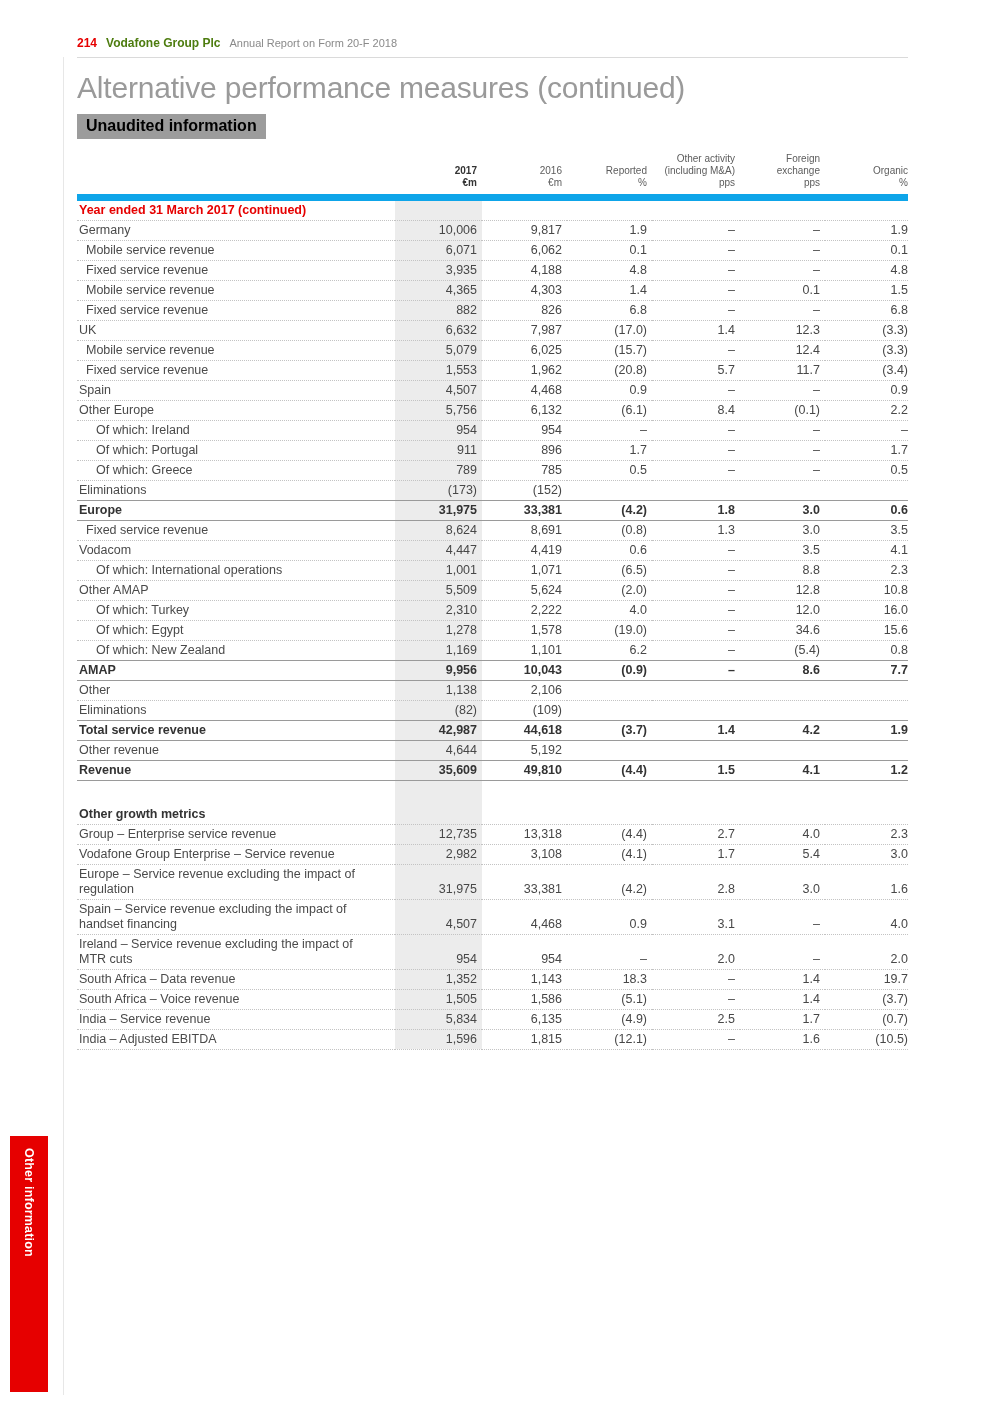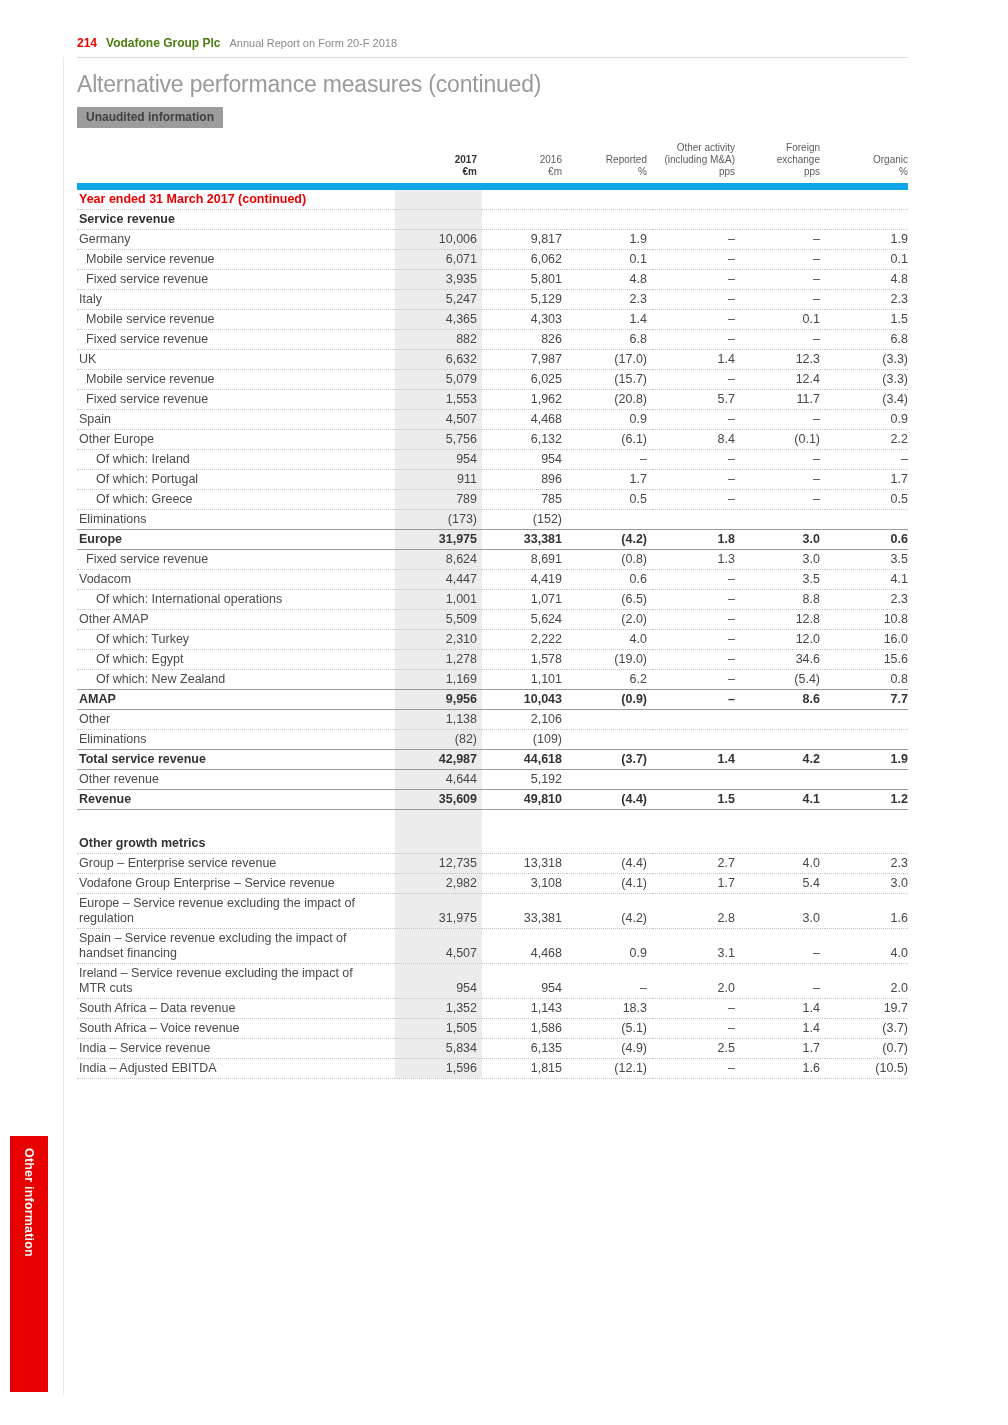--- a/index.html
+++ b/index.html
@@ -10,24 +10,24 @@
   .page-edge { position:absolute; left:63px; top:57px; width:1px; height:1338px; background:#e7e7e7; }
 
   .content { position:absolute; left:77px; top:36px; width:831px; }
 
   .doc-header { display:flex; align-items:baseline; gap:9px; padding-bottom:7px;
                 border-bottom:1px solid #dadada; font-size:12px;text-align:center; }
   .pnum  { color:#e60000; font-weight:bold; }
   .brand { font-weight:bold; color:#4d7c0f; }
   .report{ color:#8a8a8a; font-size:11px; }
 
-  h1.title { margin-top:13px; font-size:23px; font-weight:300; color:#9a9a9a; letter-spacing:-0.2px; }
-
-  .badge { display:inline-block; margin-top:9px; background:#9c9c9c; color:#404040;
-           font-size:12px; font-weight:bold; padding:3px 9px 4px; }
+  h1.title { margin-top:13px; font-size:30px; font-weight:300; color:#9a9a9a; letter-spacing:-0.2px; }
+
+  .badge { display:inline-block; margin-top:9px; background:#9c9c9c; color:#000000;
+           font-size:16px; font-weight:bold; padding:3px 9px 4px; }
 
   table { border-collapse:collapse; table-layout:fixed; width:831px; margin-top:14px; }
   col.c-label { width:318px; }
   col.c-2017  { width:87px; }
   col.c-2016  { width:85px; }
   col.c-rep   { width:85px; }
   col.c-oth   { width:88px; }
   col.c-fx    { width:85px; }
   col.c-org   { width:83px; }
 
@@ -104,29 +104,20 @@
       <tbody>
           <tr class="red">
             <td class="label">Year ended 31 March 2017 (continued)</td>
             <td class="num shade"></td>
             <td class="num"></td>
             <td class="num"></td>
             <td class="num"></td>
             <td class="num"></td>
             <td class="num last"></td>
           </tr>
-          <tr class="section">
-            <td class="label">Service revenue</td>
-            <td class="num shade"></td>
-            <td class="num"></td>
-            <td class="num"></td>
-            <td class="num"></td>
-            <td class="num"></td>
-            <td class="num last"></td>
-          </tr>
           <tr class="row">
             <td class="label">Germany</td>
             <td class="num shade">10,006</td>
             <td class="num">9,817</td>
             <td class="num">1.9</td>
             <td class="num">–</td>
             <td class="num">–</td>
             <td class="num last">1.9</td>
           </tr>
           <tr class="row">
@@ -134,34 +125,25 @@
             <td class="num shade">6,071</td>
             <td class="num">6,062</td>
             <td class="num">0.1</td>
             <td class="num">–</td>
             <td class="num">–</td>
             <td class="num last">0.1</td>
           </tr>
           <tr class="row">
             <td class="label ind1">Fixed service revenue</td>
             <td class="num shade">3,935</td>
-            <td class="num">5,801</td>
+            <td class="num">4,188</td>
             <td class="num">4.8</td>
             <td class="num">–</td>
             <td class="num">–</td>
             <td class="num last">4.8</td>
-          </tr>
-          <tr class="row">
-            <td class="label">Italy</td>
-            <td class="num shade">5,247</td>
-            <td class="num">5,129</td>
-            <td class="num">2.3</td>
-            <td class="num">–</td>
-            <td class="num">–</td>
-            <td class="num last">2.3</td>
           </tr>
           <tr class="row">
             <td class="label ind1">Mobile service revenue</td>
             <td class="num shade">4,365</td>
             <td class="num">4,303</td>
             <td class="num">1.4</td>
             <td class="num">–</td>
             <td class="num">0.1</td>
             <td class="num last">1.5</td>
           </tr>

